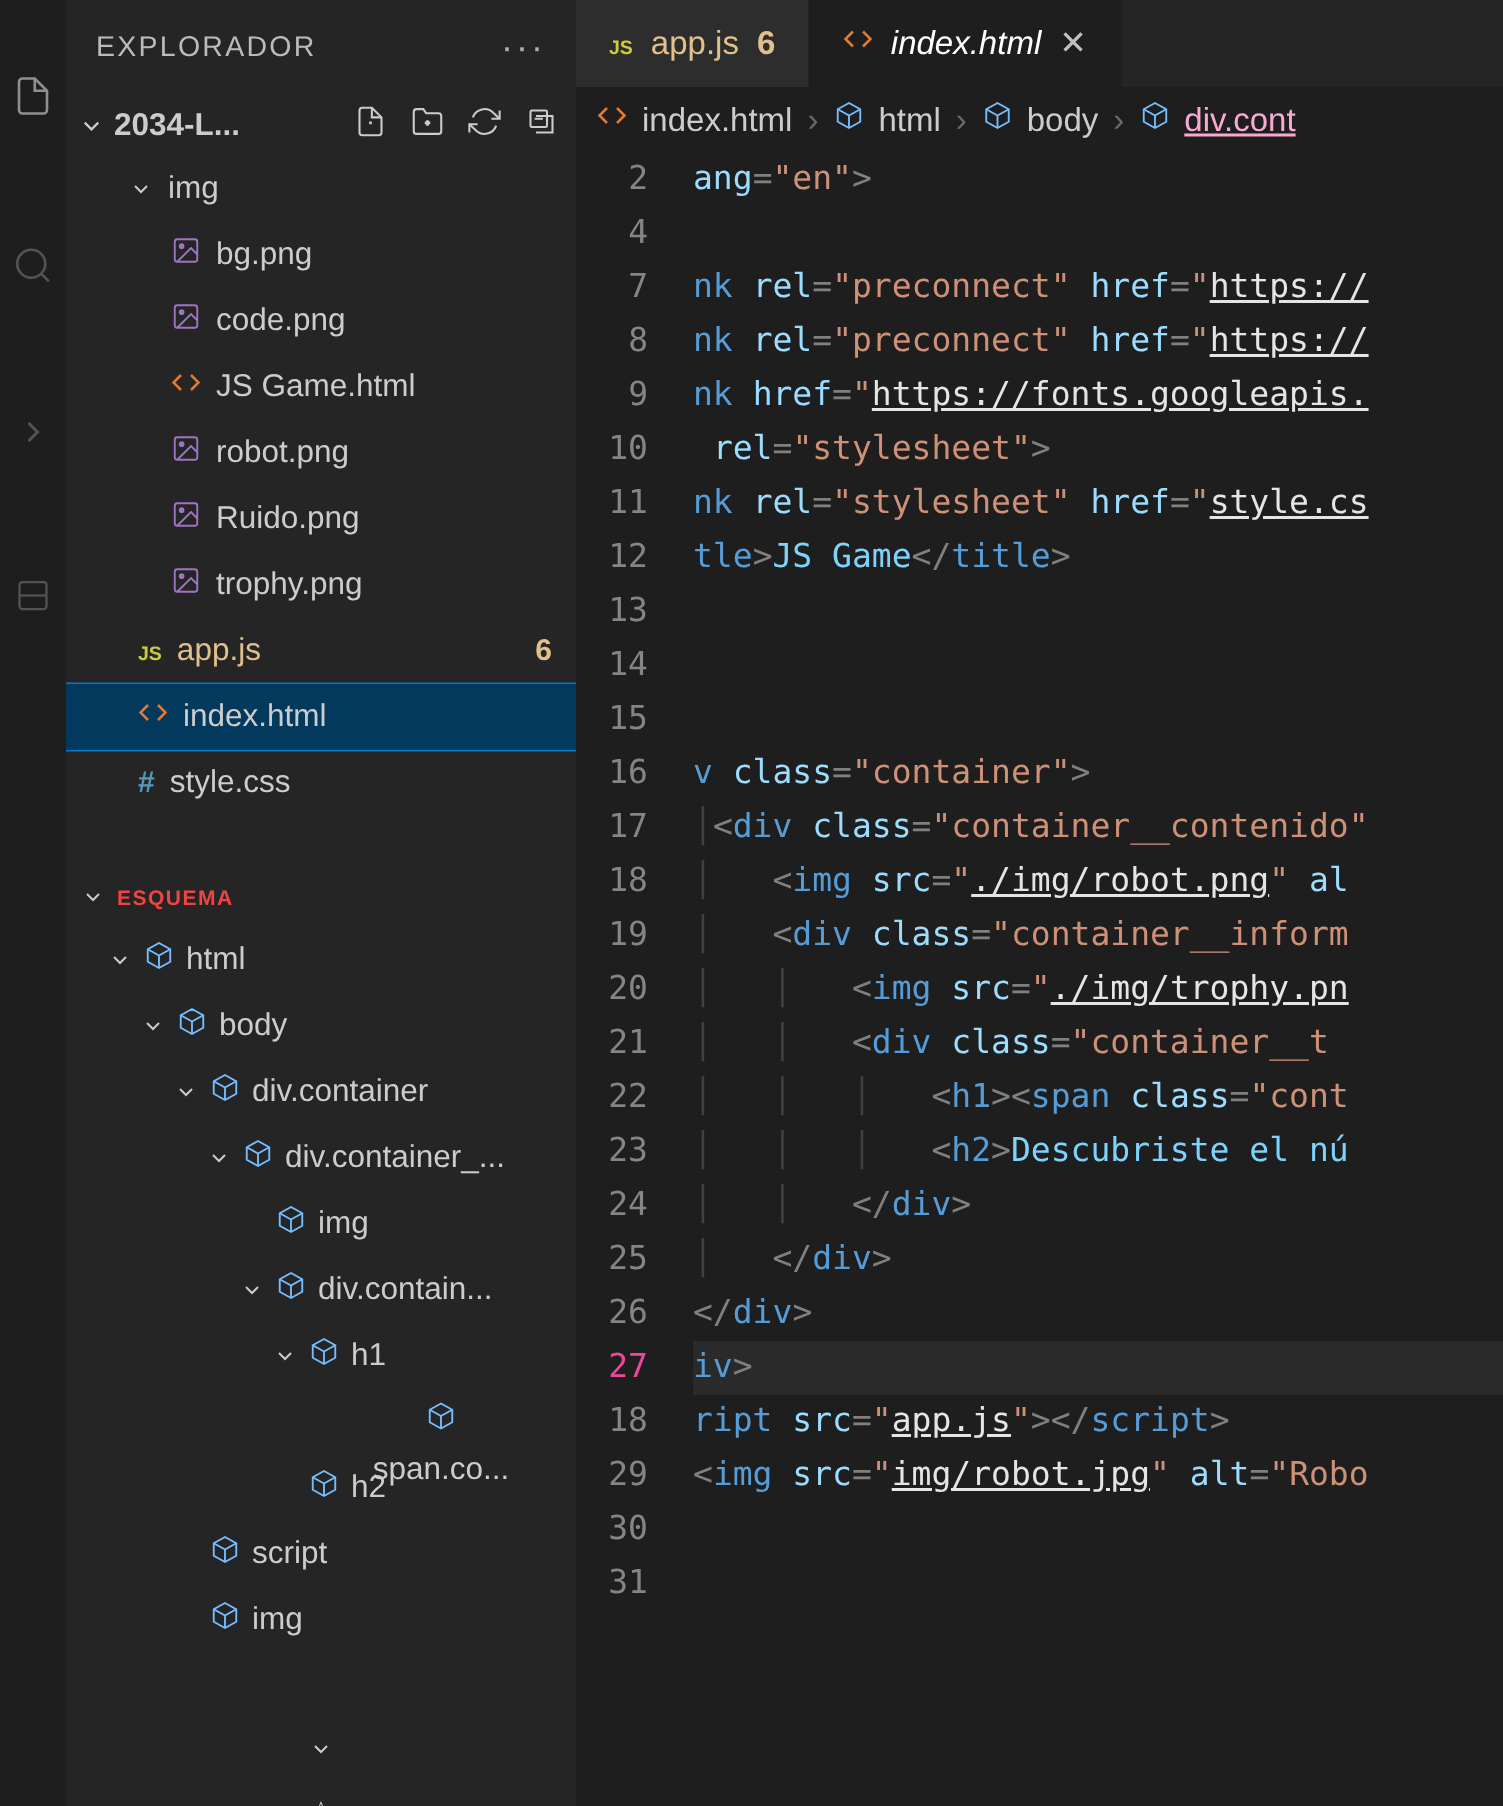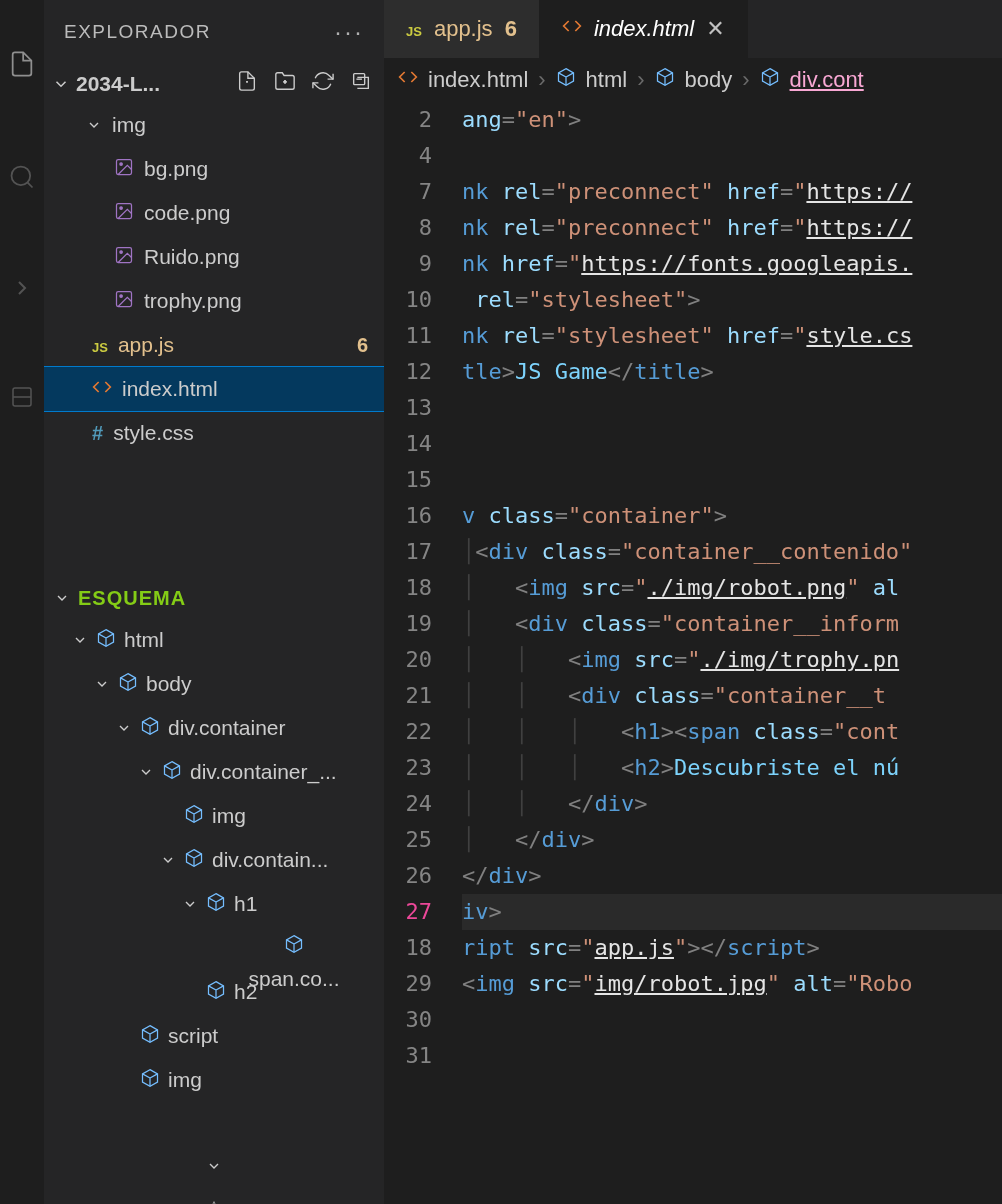--- a/index.html
+++ b/index.html
@@ -64,24 +64,24 @@
       background: #04395e;
       outline: 1px solid #007acc;
     }
     .tree-item.modified { color: #e2c08d; }
     .tree-item .badge { margin-left: auto; margin-right: 16px; color: #e2c08d; font-size: 20px; font-weight: bold; }
     .section-header {
       display: flex;
       align-items: center;
       height: 40px;
       padding: 0 10px;
-      font-size: 20px;
+      font-size: 14px;
       letter-spacing: 1px;
       font-weight: bold;
-      color: #84cc16;
+      color: #ef4444;
       gap: 8px;
     }
     .outline { height: 540px; background: #252526; }
     .outline-item {
       display: flex;
       align-items: center;
       height: 44px;
       font-size: 21px;
       gap: 8px;
       cursor: pointer;
@@ -237,20 +237,34 @@
             </svg></span>
           <span>bg.png</span>
         </div>
         <div class="tree-item" style="padding-left: 70px;">
           <span><svg width="20" height="20" viewBox="0 0 24 24" fill="none" stroke="#a074c4" stroke-width="1.5">
               <rect x="3" y="3" width="18" height="18" rx="2"></rect>
               <circle cx="8.5" cy="8.5" r="1.5" fill="#a074c4"></circle>
               <path d="M21 15l-5-5L5 21"></path>
             </svg></span>
           <span>code.png</span>
+        </div>
+        <div class="tree-item" style="padding-left: 70px;">
+          <span><svg width="20" height="20" viewBox="0 0 24 24" fill="none" stroke="#e37933" stroke-width="2">
+              <path d="M16 18l6-6-6-6M8 6l-6 6 6 6"></path>
+            </svg></span>
+          <span>JS Game.html</span>
+        </div>
+        <div class="tree-item" style="padding-left: 70px;">
+          <span><svg width="20" height="20" viewBox="0 0 24 24" fill="none" stroke="#a074c4" stroke-width="1.5">
+              <rect x="3" y="3" width="18" height="18" rx="2"></rect>
+              <circle cx="8.5" cy="8.5" r="1.5" fill="#a074c4"></circle>
+              <path d="M21 15l-5-5L5 21"></path>
+            </svg></span>
+          <span>robot.png</span>
         </div>
         <div class="tree-item" style="padding-left: 70px;">
           <span><svg width="20" height="20" viewBox="0 0 24 24" fill="none" stroke="#a074c4" stroke-width="1.5">
               <rect x="3" y="3" width="18" height="18" rx="2"></rect>
               <circle cx="8.5" cy="8.5" r="1.5" fill="#a074c4"></circle>
               <path d="M21 15l-5-5L5 21"></path>
             </svg></span>
           <span>Ruido.png</span>
         </div>
         <div class="tree-item" style="padding-left: 70px;">

